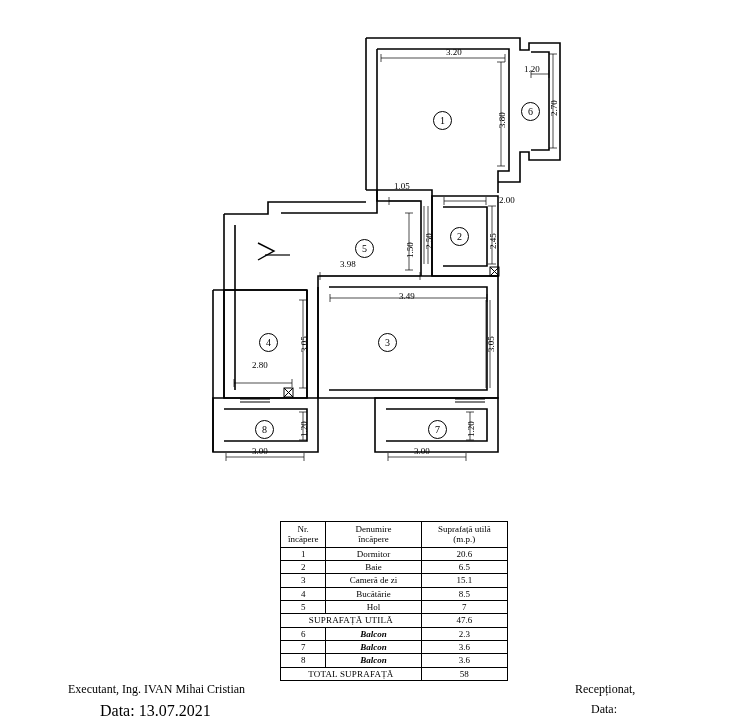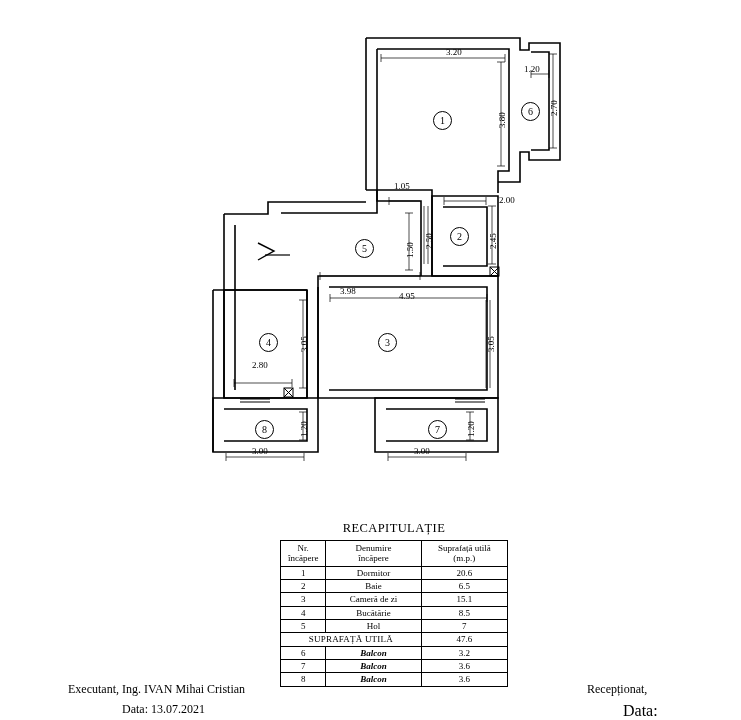--- a/index.html
+++ b/index.html
@@ -67,32 +67,31 @@
   .col-den{width:42%;}
   .col-sup{width:38%;}
   .bold{font-weight:bold;font-style:italic;}
   .sum-label{font-weight:normal;letter-spacing:.2px;}
   
   .foot-left{
     position:absolute;left:68px;top:682px;
     font-size:12px;
   }
   .foot-left .date{
-    position:absolute;left:54px;top:20px;
-    font-size:12px;
+    position:absolute;left:32px;top:20px;
+    font-size:16px;
     white-space:nowrap;
   }
   .foot-right{
     position:absolute;left:575px;top:682px;
     font-size:12px;
-    margin-left:12px;
   }
   .foot-right .date{
-    position:absolute;left:36px;top:20px;
-    font-size:16px;
+    position:absolute;left:16px;top:20px;
+    font-size:12px;
   }
 </style>
 </head>
 <body>
 
 <div class="plan">
 
   <svg width="741" height="500" viewBox="0 0 741 500">
     <g fill="none" stroke="#000" stroke-width="1.6">
 
@@ -214,33 +213,32 @@
   
   <div class="dim" style="left:430px;top:47px;margin-left:16px;">3.20</div>
   <div class="dim" style="left:524px;top:64px;">1.20</div>
   <div class="dim vert" style="left:497px;top:128px;">3.80</div>
   <div class="dim vert" style="left:549px;top:116px;">2.70</div>
   <div class="dim" style="left:394px;top:181px;">1.05</div>
   <div class="dim" style="left:455px;top:195px;margin-left:44px;">2.00</div>
   <div class="dim vert" style="left:488px;top:249px;">2.45</div>
   <div class="dim vert" style="left:424px;top:249px;">2.50</div>
   <div class="dim vert" style="left:405px;top:258px;">1.50</div>
-  <div class="dim" style="left:340px;top:286px;">3.98</div>
-  <div class="dim" style="left:399px;top:291px;">4.95</div>
+  <div class="dim" style="left:340px;top:259px;">3.98</div>
+  <div class="dim" style="left:399px;top:291px;">3.49</div>
   <div class="dim vert" style="left:299px;top:352px;">3.05</div>
   <div class="dim vert" style="left:486px;top:352px;">3.05</div>
   <div class="dim" style="left:252px;top:360px;">2.80</div>
   <div class="dim vert" style="left:299px;top:437px;">1.20</div>
   <div class="dim vert" style="left:466px;top:437px;">1.20</div>
   <div class="dim" style="left:252px;top:446px;">3.00</div>
   <div class="dim" style="left:414px;top:446px;">3.00</div>
 </div>
 
 <div class="recap-wrap">
-  <div class="recap-title">RECAPITULAȚIE</div>
   <table class="recap">
     <thead>
       <tr>
         <th class="col-nr">
           <div>Nr.</div>
           <div>încăpere</div>
         </th>
         <th class="col-den">
           <div>Denumire</div>
           <div>încăpere</div>
@@ -277,31 +275,35 @@
         <td>Hol</td>
         <td>7</td>
       </tr>
       <tr>
         <td colspan="2" class="sum-label">SUPRAFAȚĂ UTILĂ</td>
         <td>47.6</td>
       </tr>
       <tr>
         <td>6</td>
         <td class="bold">Balcon</td>
-        <td>3.2</td>
+        <td>2.3</td>
       </tr>
       <tr>
         <td>7</td>
         <td class="bold">Balcon</td>
         <td>3.6</td>
       </tr>
       <tr>
         <td>8</td>
         <td class="bold">Balcon</td>
         <td>3.6</td>
+      </tr>
+      <tr>
+        <td colspan="2" class="sum-label">TOTAL SUPRAFAȚĂ</td>
+        <td>58</td>
       </tr>
     </tbody>
   </table>
 </div>
 
 <div class="foot-left">
   <span>Executant, Ing. IVAN Mihai Cristian</span>
   <span class="date">Data: 13.07.2021</span>
 </div>
 <div class="foot-right">

